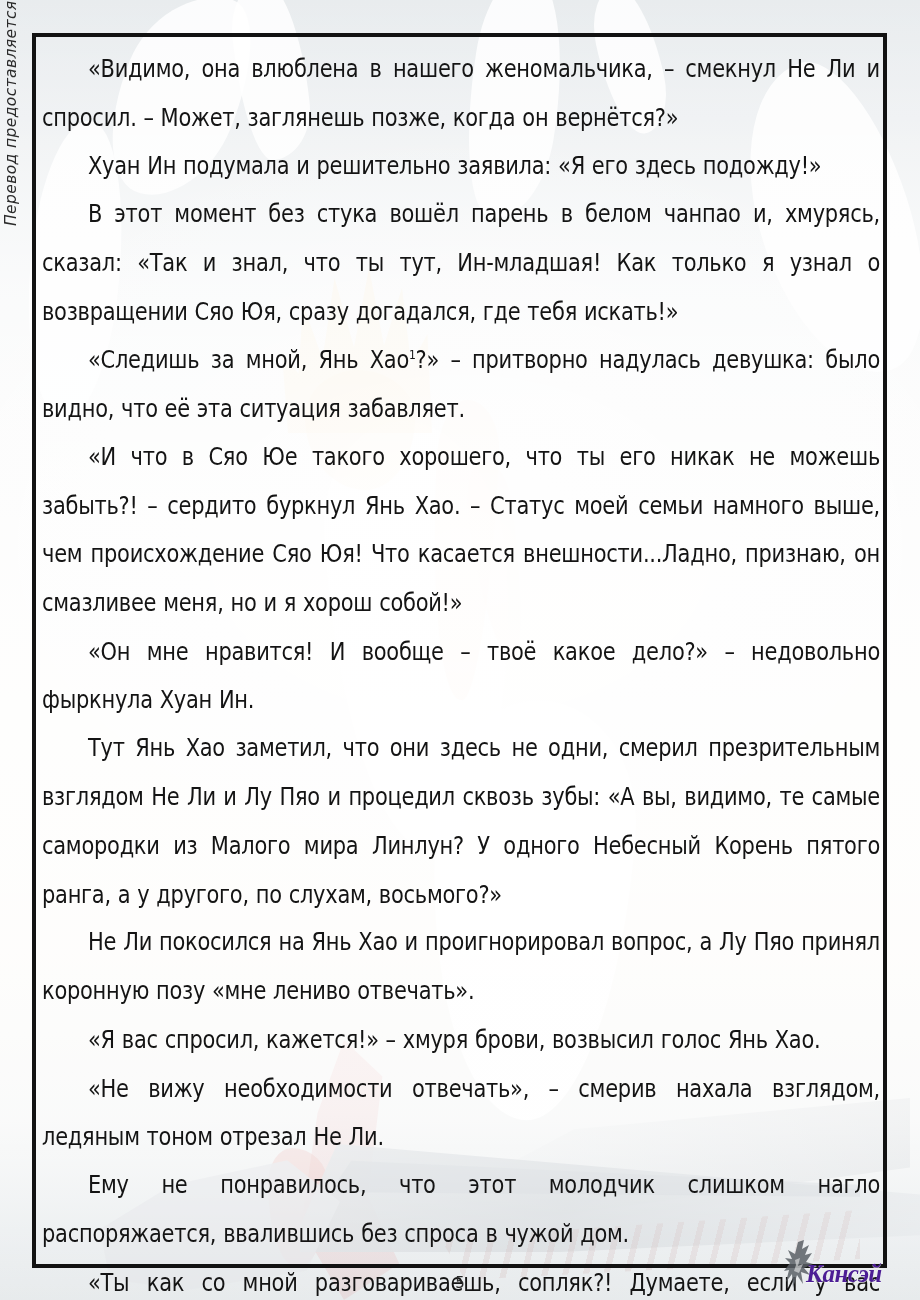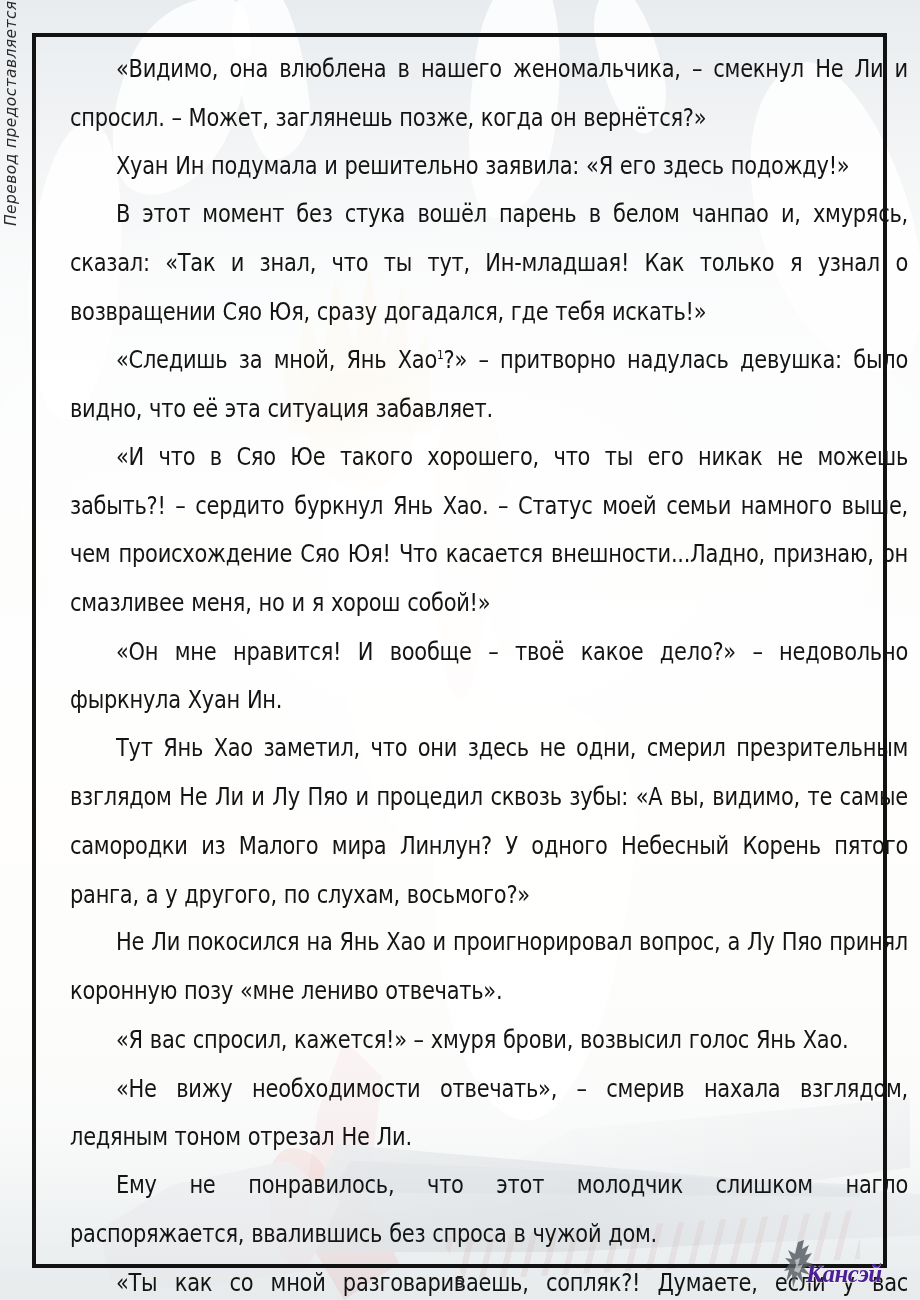--- a/index.html
+++ b/index.html
@@ -211,21 +211,20 @@
     box-sizing: border-box;
   }
 
   
   .content {
     position: absolute;
     left: 42px;
     top: 44px;
     width: 838px;
     height: 1150px;
-    margin-left: 28px;
   }
 
   .body-text {
     font-family: "DejaVu Sans", sans-serif;
     font-size: 23.3px;
     line-height: 45.8px;
     color: #141414;
     text-align: justify;
     text-justify: inter-word;
     letter-spacing: -0.25px;

